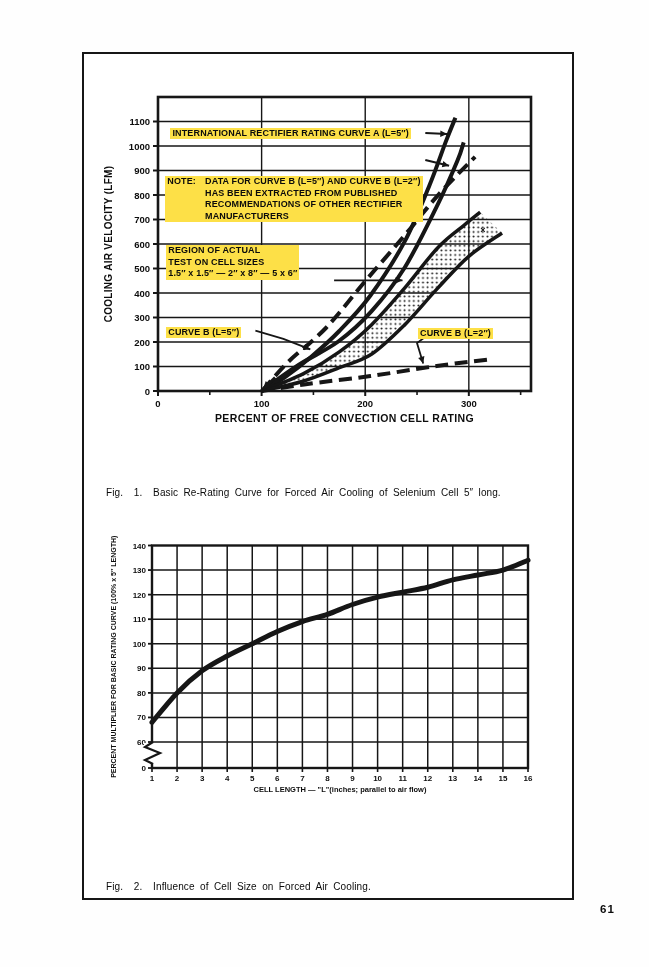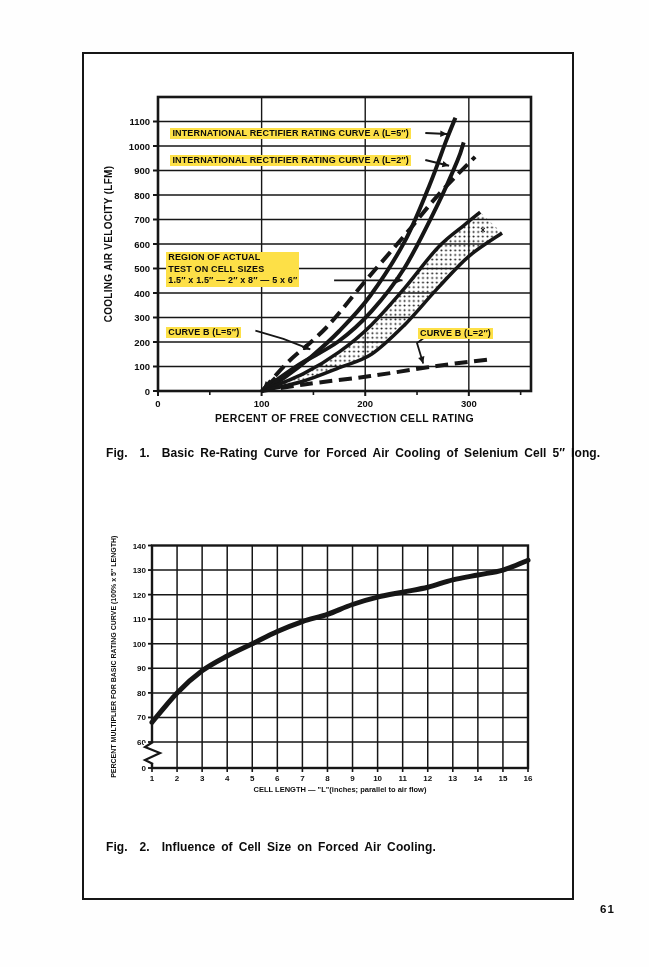--- a/index.html
+++ b/index.html
@@ -4,22 +4,22 @@
 <style>
   html,body{margin:0;padding:0;background:#ffffff;}
   .screen{position:relative;width:649px;height:967px;background:#fefefe;overflow:hidden;
           font-family:"Liberation Sans","DejaVu Sans",sans-serif;color:#0d0d0d;}
   .border-box{position:absolute;left:82px;top:52px;width:492px;height:848px;
               border:2.5px solid #161616;box-sizing:border-box;background:#fff;}
   .fig{position:absolute;}
   .fig svg{position:absolute;left:0;top:0;overflow:visible;}
   .fig1{left:95px;top:88px;width:460px;height:340px;}
   .fig2{left:95px;top:532px;width:460px;height:262px;}
-  .caption{position:absolute;font-weight:700;font-size:12px;letter-spacing:0.1px;
-           word-spacing:2.5px;white-space:pre;color:#0b0b0b;}
+  .caption{position:absolute;font-weight:400;font-size:10px;letter-spacing:0.1px;
+           word-spacing:2.5px;white-space:pre;color:#0b0b0b;margin-top:41px;}
   .cap1{left:106px;top:446px;}
   .cap2{left:106px;top:840px;}
   .page-number{position:absolute;left:554px;top:903px;font-weight:700;font-size:11.5px;letter-spacing:1px;padding-left:46px;}
   .ann{position:absolute;font-weight:700;font-size:9px;line-height:11.5px;letter-spacing:0.15px;
        white-space:nowrap;background:#fde047;padding:0 2px;color:#0b0b0b;}
   .ann.plain{background:transparent;padding:0;}
   .note-wrap{display:flex;gap:9px;}
   svg text{font-family:"Liberation Sans","DejaVu Sans",sans-serif;font-weight:700;fill:#0d0d0d;}
 </style>
 </head>
@@ -110,24 +110,32 @@
         <polyline points="239.1,192.3 307.5,192.3" fill="none" stroke="#161616" stroke-width="1.8"></polyline>
         <polygon points="307.5,192.3 300.7,195.5 300.7,189.1" fill="#161616"></polygon>
         <polyline points="160.4,242.7 188.4,250.8 215.3,261.4" fill="none" stroke="#161616" stroke-width="1.8"></polyline>
         <polygon points="215.3,261.4 207.8,261.9 210.2,255.9" fill="#161616"></polygon>
         <polyline points="336.5,244.2 322,255 328.2,275.6" fill="none" stroke="#161616" stroke-width="1.8"></polyline>
         <polygon points="328.2,275.6 323.2,270 329.4,268.1" fill="#161616"></polygon>
       </svg>
   <div class="ann" style="left: 75.4333px; top: 39.625px;">
         <div>INTERNATIONAL RECTIFIER RATING CURVE A (L=5″)</div>
       </div>
-      <div class="ann" style="left: 75.4333px; top: 66.575px;">
-        <div>INTERNATIONAL RECTIFIER RATING CURVE A (L=2″)</div>
-      </div>
-      <div class="ann" style="left: 71.2889px; top: 164px;">
+      <div class="ann" style="left: 70.2528px; top: 88.135px;">
+        <div class="note-wrap">
+          <span>NOTE:</span>
+          <div>
+            <div>DATA FOR CURVE B (L=5″) AND CURVE B (L=2″)</div>
+            <div>HAS BEEN EXTRACTED FROM PUBLISHED</div>
+            <div>RECOMMENDATIONS OF OTHER RECTIFIER</div>
+            <div>MANUFACTURERS</div>
+          </div>
+        </div>
+      </div>
+      <div class="ann" style="left: 71.2889px; top: 157px;">
         <div>REGION OF ACTUAL</div>
         <div>TEST ON CELL SIZES</div>
         <div>1.5″ x 1.5″ — 2″ x 8″ — 5 x 6″</div>
       </div>
       <div class="ann" style="left: 71.2889px; top: 238.565px;">
         <div>CURVE B (L=5″)</div>
       </div>
       <div class="ann" style="left: 323px; top: 239.79px;">
         <div>CURVE B (L=2″)</div>
       </div>

